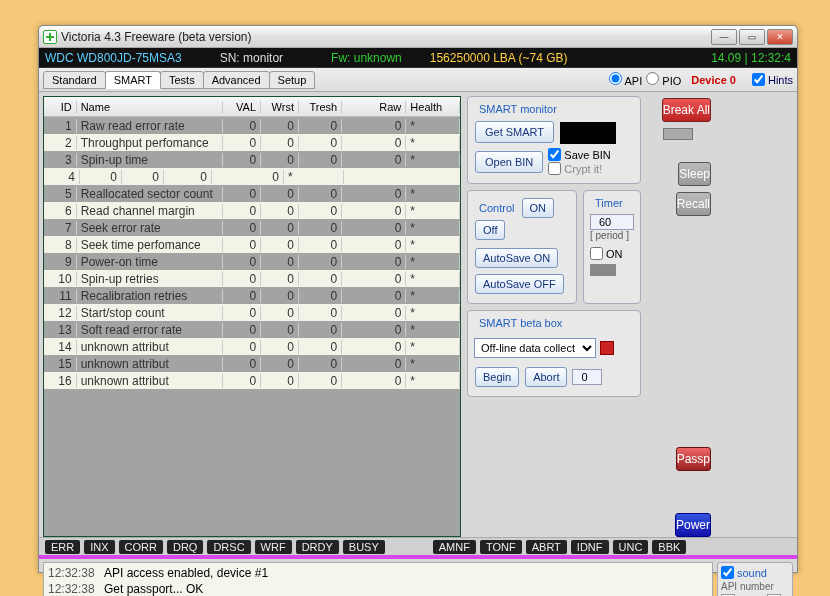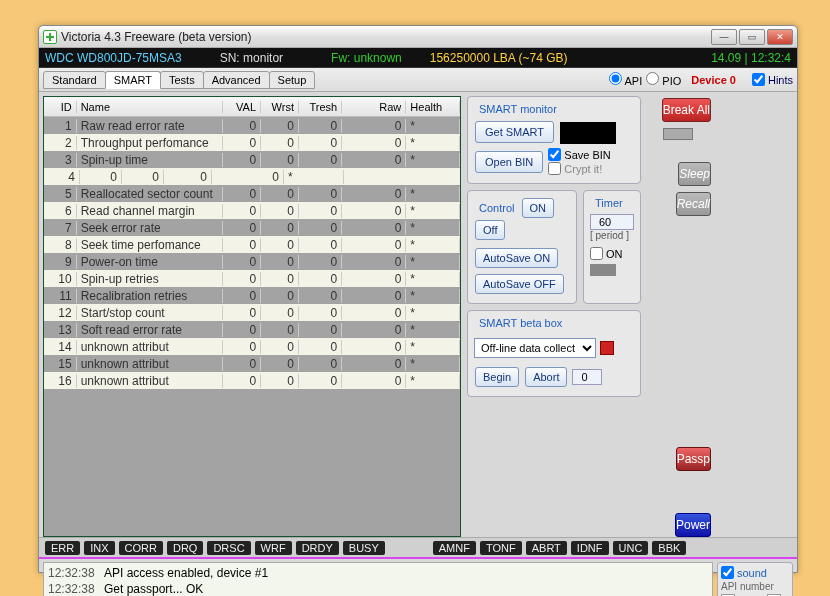--- a/index.html
+++ b/index.html
@@ -47,25 +47,25 @@
 .two-col{display:flex; gap:6px;}
 .timer-box{width:58px;}
 .num-input{width:44px; border:1px solid #99b; padding:1px 8px; font-size:11px; background:#edf2fb;}
 .period{font-size:10px;color:#555;}
 .indicator{width:26px;height:12px;border:1px solid #888;background:#888;display:inline-block;}
 .select-combo{width:122px; border:1px solid #7a96bf; padding:2px; font-size:11px; background:#fff;}
 .red-square{width:14px;height:14px;background:#c22;border:1px solid #800;display:inline-block;}
 .right-btns{width:66px; display:flex; flex-direction:column; gap:6px; padding-top:2px;align-items:flex-end;}
 .r-btn{border:1px solid #555; border-radius:3px; text-align:center; padding:4px 0; font-size:12px; color:#fff; }
 .r-break{background:linear-gradient(#e55,#b22); border-color:#722;}
-.r-grey{background:linear-gradient(#bbb,#999); color:#fff;font-style:italic;}
+.r-grey{background:linear-gradient(#bbb,#999); color:#fff;}
 .r-indic{height:12px;background:#aaa;border:1px solid #777;width:30px;align-self:center;}
 .r-passp{background:linear-gradient(#e66,#922);border-color:#611;}
 .r-power{background:linear-gradient(#35d,#11a);border-color:#008;}
-.flagbar{height:22px;background:#d0d0d0;display:flex;align-items:center;gap:4px;padding:0 6px;border-top:1px solid #aaa;border-bottom:2px solid #d946ef;}
+.flagbar{height:22px;background:#d0d0d0;display:flex;align-items:center;gap:4px;padding:0 6px;border-top:1px solid #aaa;border-bottom:4px solid #d946ef;}
 .flag{background:#222;color:#eee;padding:1px 6px;border-radius:2px;font-size:11px;}
 .flag-gap{width:40px;}
 .log-area{display:flex;}
 .log{flex:1;background:#f3f6ed;border:1px solid #aaa;margin:3px 4px 3px 4px;height:56px;padding:2px 4px;font-size:12px;overflow:hidden;}
 .log-line{display:flex;line-height:16px;}
 .log-ts{color:#555;width:56px;}
 .api-box{width:76px;margin:3px 4px 3px 0;border:1px solid #aab;border-radius:3px;background:#e8e8e8;padding:3px;}
 .api-box .sound{color:#2060c0;display:flex;align-items:center;gap:3px;font-size:11px;}
 .api-box .api-num{font-size:10px;color:#666;margin-top:2px;}
 .spinner{display:flex;align-items:center;gap:2px;margin-top:2px;}

